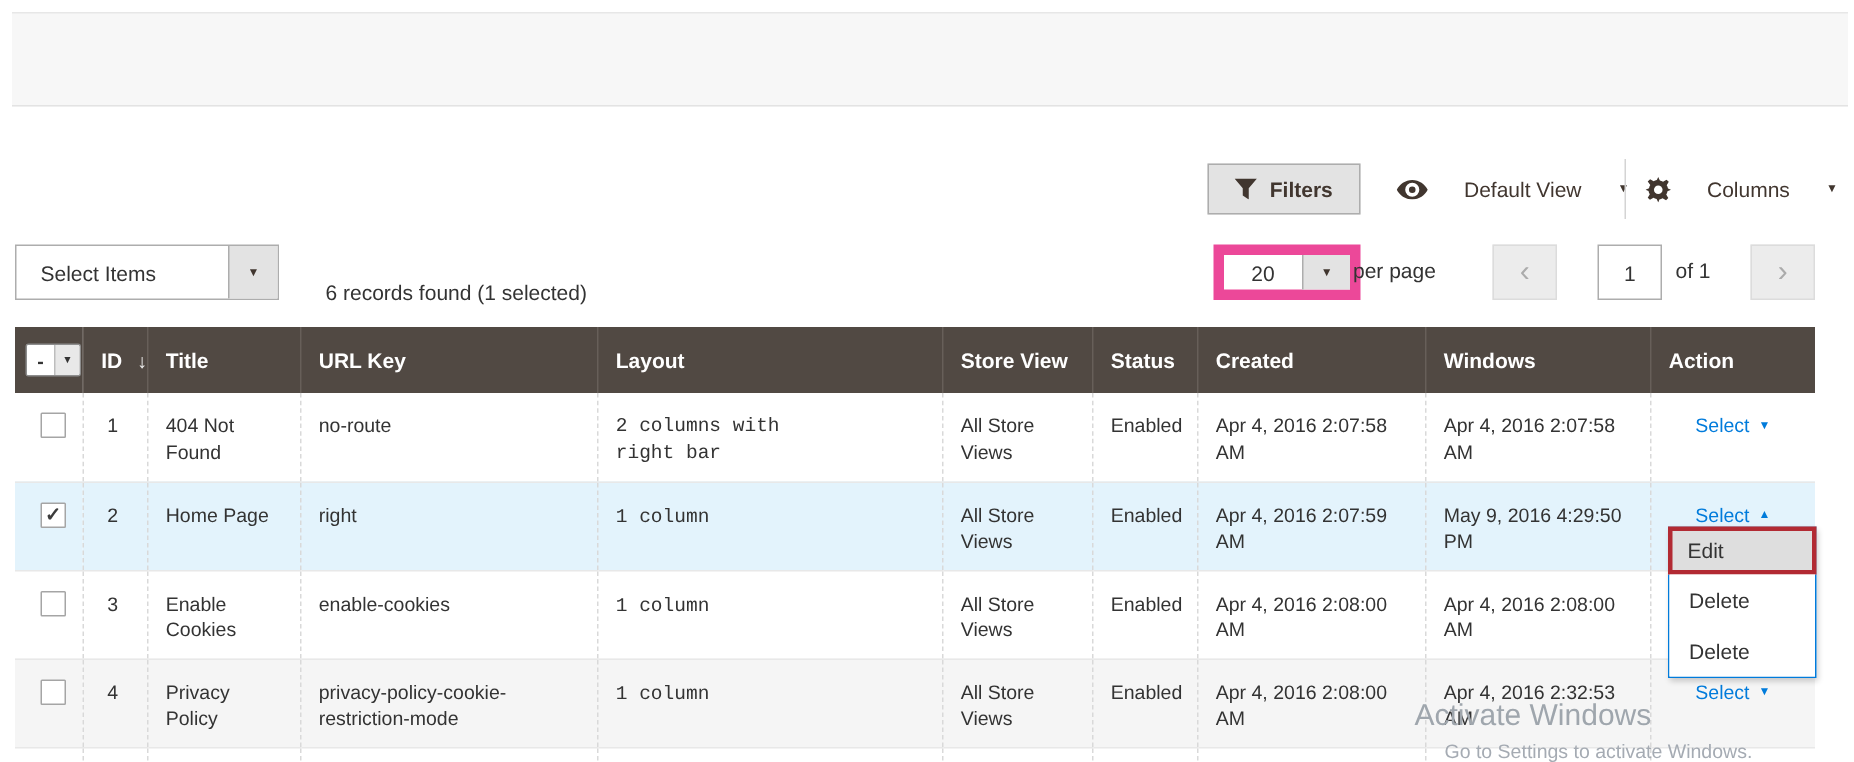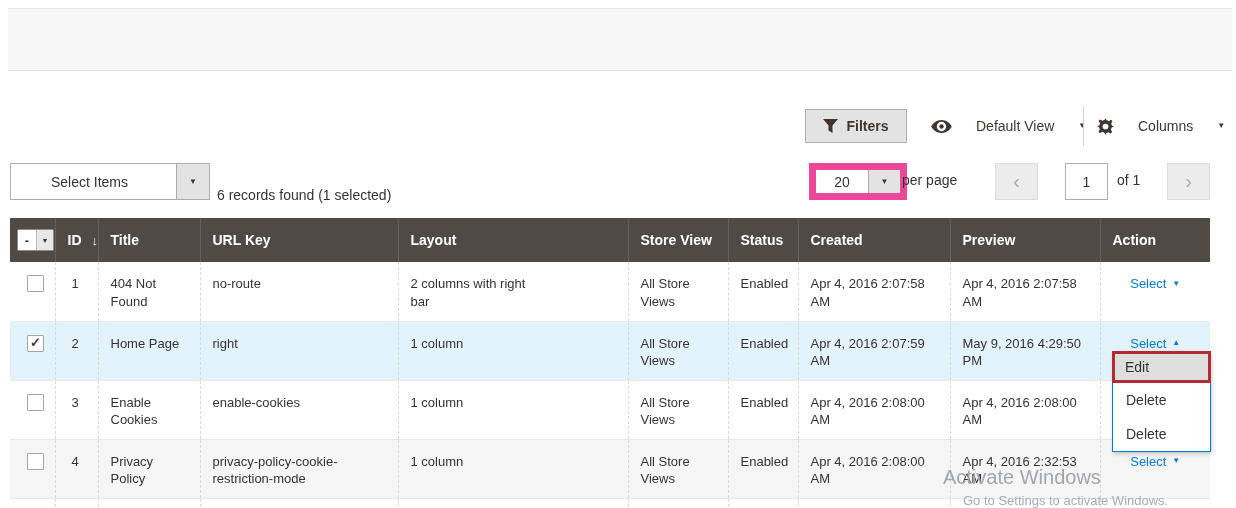--- a/index.html
+++ b/index.html
@@ -32,21 +32,21 @@
   .ctl { position:absolute; top:109px; height:34px; display:flex; align-items:center; gap:24px;
          font-size:14px; color:#41362f; cursor:pointer; }
   .ctl-view { left:931px; }
   .ctl-cols { left:1097px; }
   .caret { font-size:8px; color:#41362f; line-height:1; }
   .vdiv { position:absolute; left:1083px; top:106px; width:1px; height:40px; background:#d4d4d4; }
   .icon-dark svg { fill:#41362f; display:block; }
 
   
   .select-items { position:absolute; left:10px; top:163px; height:37px; display:flex;
-                  border:1px solid #adadad; background:#fff; cursor:pointer;padding-left:24px; }
+                  border:1px solid #adadad; background:#fff; cursor:pointer; }
   .select-items .txt { width:141px; display:flex; align-items:center; padding-left:16px; font-size:14px; color:#333; }
   .select-items .arrow-box { width:33px; background:#e3e3e3; border-left:1px solid #adadad;
                   display:flex; align-items:center; justify-content:center; }
   .records { position:absolute; left:217px; top:172px; font-size:14px; color:#333;margin-top:15px; }
 
   .per-page-select { position:absolute; left:809px; top:163px; height:37px; display:flex;
                      border:7px solid #ec4899; background:#fff; cursor:pointer; }
   .per-page-select .val { width:52px; display:flex; align-items:center; justify-content:center; font-size:14px; }
   .per-page-select .arrow-box { width:32px; background:#e3e3e3; border-left:1px solid #adadad;
                      display:flex; align-items:center; justify-content:center; }
@@ -66,21 +66,21 @@
                   height:44px; padding:0 0 0 12px; border-right:1px solid #675f59; vertical-align:middle; }
   table.grid th:last-child { border-right:none; }
   table.grid td { height:59px; vertical-align:top; padding:13px 12px 0 12px; font-size:13px; color:#333;
                   border-right:1px dashed #d9d9d9; border-bottom:1px solid #e8e8e8; line-height:1.35; }
   table.grid td:last-child { border-right:none; }
   tr.row-selected td { background:#e3f3fc; }
   tr.row-hover td { background:#f5f5f5; }
   tr.row-stub td { border-bottom:none; height:59px; }
   .th-id { display:flex; align-items:center; gap:10px; }
   .sort-arrow { font-weight:400; font-size:13px; color:#f0f0f0; }
-  .layout-wrap { display:inline-block; max-width:130px; }
+  .layout-wrap { display:inline-block; max-width:130px;font-family:Liberation Mono, monospace; }
 
   
   .sel-all { display:flex; width:37px; height:22px; background:#fff; border:1px solid #8d8d8d;
              border-radius:2px; overflow:hidden; cursor:pointer; }
   .sel-all .dash { width:19px; display:flex; align-items:center; justify-content:center;
                    color:#333; font-size:13px; font-weight:bold; background:#fff; }
   .sel-all .dd { width:18px; background:#e8e8e8; border-left:1px solid #bdbdbd;
                  display:flex; align-items:center; justify-content:center; }
   .sel-all .dd .caret { font-size:7px; color:#333; }
 
@@ -198,21 +198,21 @@
             <span>ID</span>
             <span class="sort-arrow">↓</span>
           </span>
         </th>
         <th>Title</th>
         <th>URL Key</th>
         <th>Layout</th>
         <th>Store View</th>
         <th>Status</th>
         <th>Created</th>
-        <th>Preview</th>
+        <th>Windows</th>
         <th>Action</th>
       </tr>
     </thead>
     <tbody>
       <tr>
         <td style="padding-left:12px;">
             <span class="cb"></span>
           </td>
         <td style="padding-left:16px;">1</td>
         <td>404 Not Found</td>

